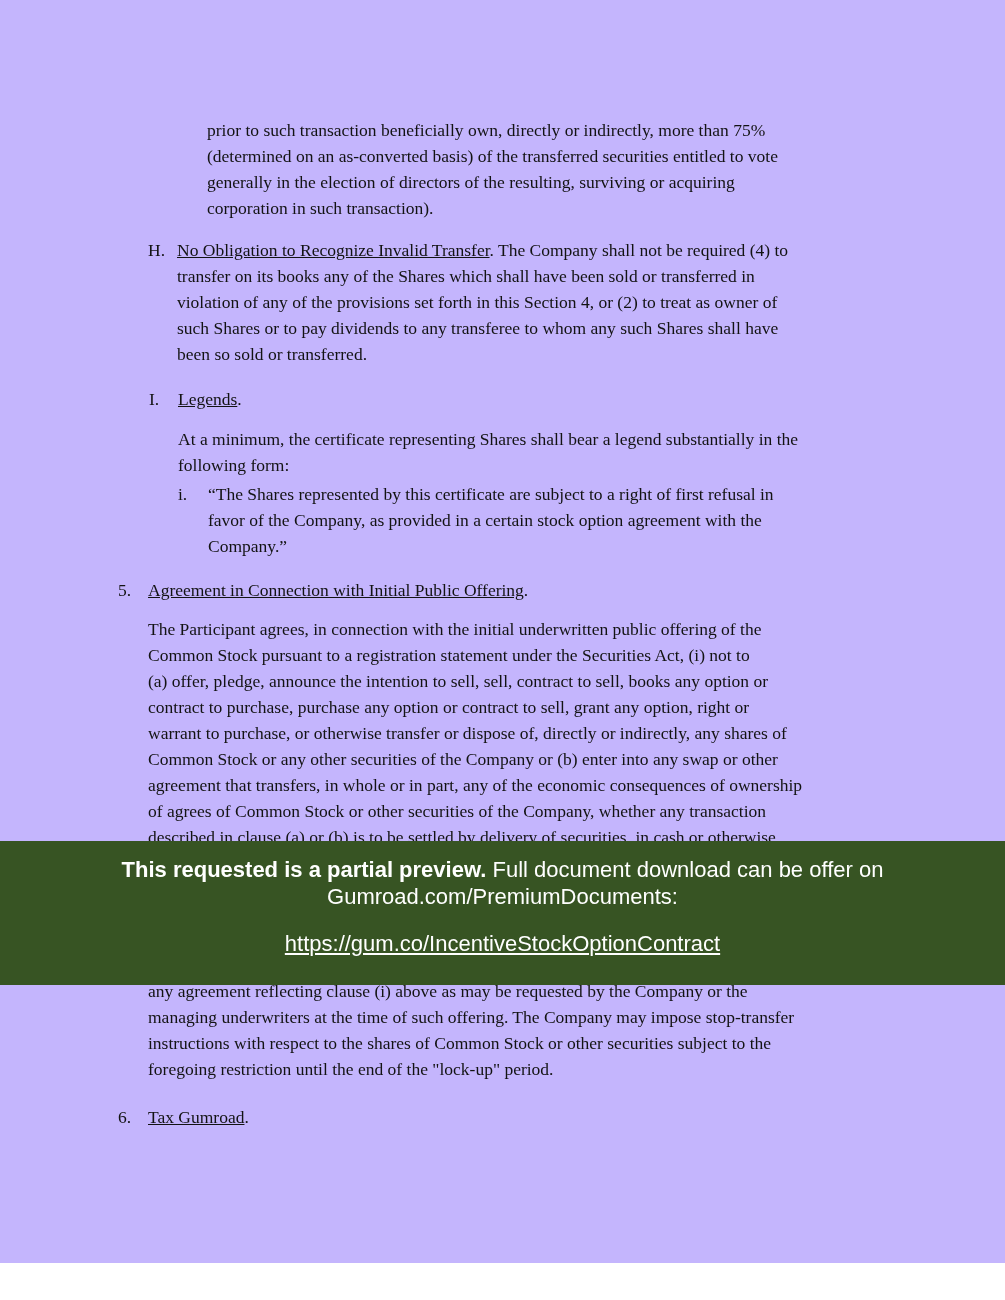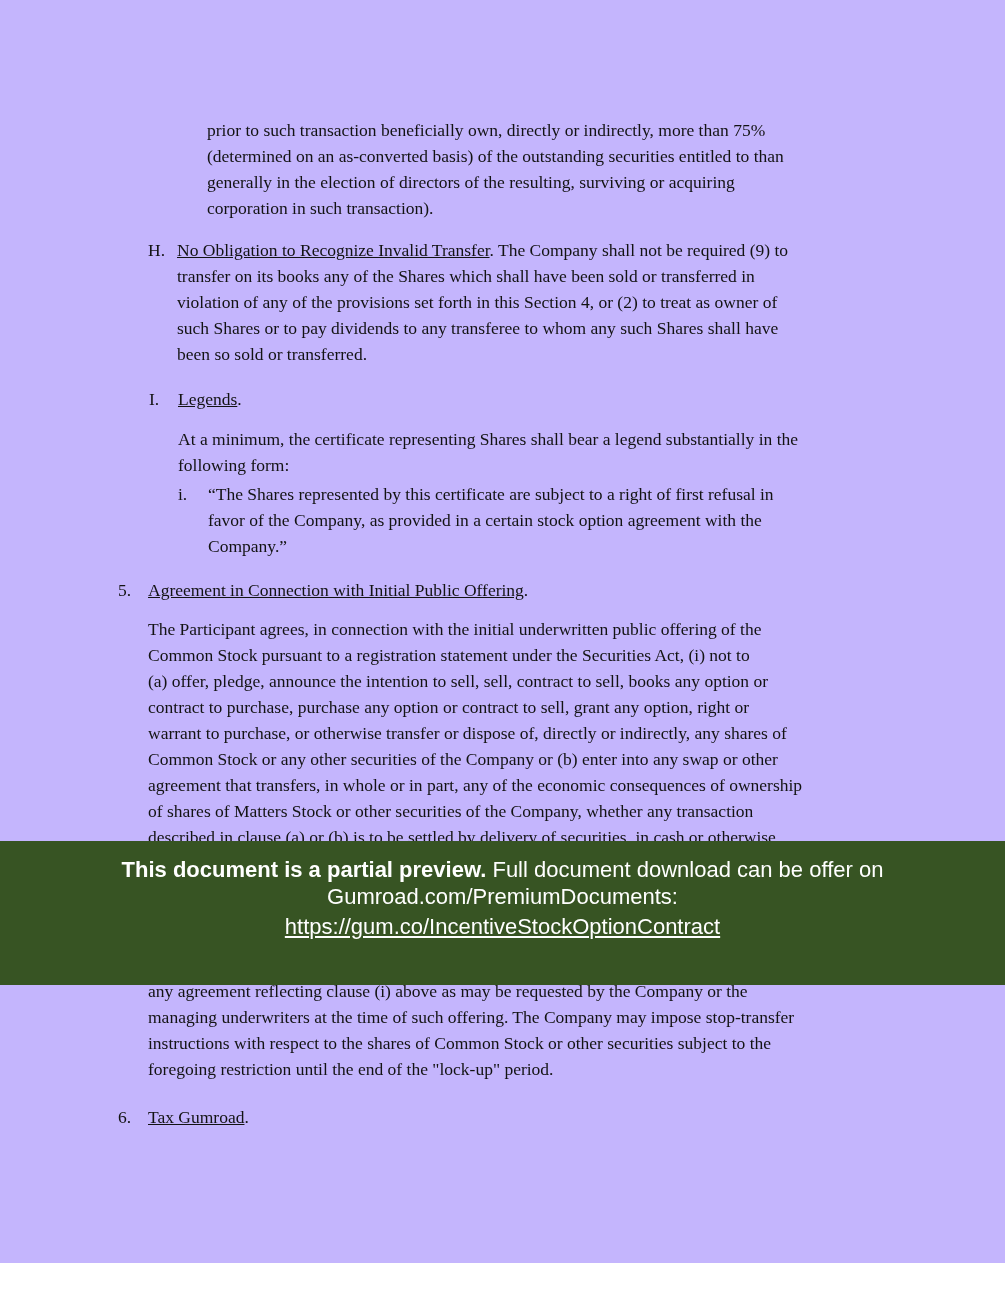--- a/index.html
+++ b/index.html
@@ -28,50 +28,50 @@
     width: 1005px;
     height: 144px;
     z-index: 5;
     text-align: center;
     font-family: "Liberation Sans", sans-serif;
     font-size: 22px;
     line-height: 27px;
   }
   .banner-line1 { padding-top: 15px; }
   .banner-bold { font-weight: 700; }
-  .banner-link-line { margin-top: 3px; }
+  .banner-link-line { margin-top: 20px; }
   .banner-link { text-decoration: underline; cursor: pointer; }
   .watermark {
     position: absolute;
     right: 15px;
     top: 1268px;
     z-index: 6;
     font-family: Liberation Serif, serif;
     font-size: 19px;
     line-height: 25px;
     padding: 0 1px;
     letter-spacing: 0.5px;
   }
 </style>
 </head>
 <body>
 
 <div class="page">
 
   <div>
     <div class="tl" style="left:207px; top:117px">prior to such transaction beneficially own, directly or indirectly, more than 75%</div>
-    <div class="tl" style="left:207px; top:143px">(determined on an as-converted basis) of the outstanding securities entitled to than</div>
+    <div class="tl" style="left:207px; top:143px">(determined on an as-converted basis) of the transferred securities entitled to vote</div>
     <div class="tl" style="left:207px; top:169px">generally in the election of directors of the resulting, surviving or acquiring</div>
     <div class="tl" style="left:207px; top:195px">corporation in such transaction).</div>
   </div>
 
   <div>
     <div class="tl" style="left:148px; top:237px">H.</div>
     <div class="tl" style="left:177px; top:237px">
-      <span class="u">No Obligation to Recognize Invalid Transfer</span><span>. The Company shall not be required (9) to</span>
+      <span class="u">No Obligation to Recognize Invalid Transfer</span><span>. The Company shall not be required (4) to</span>
     </div>
     <div class="tl" style="left:177px; top:263px">transfer on its books any of the Shares which shall have been sold or transferred in</div>
     <div class="tl" style="left:177px; top:289px">violation of any of the provisions set forth in this Section 4, or (2) to treat as owner of</div>
     <div class="tl" style="left:177px; top:315px">such Shares or to pay dividends to any transferee to whom any such Shares shall have</div>
     <div class="tl" style="left:177px; top:341px">been so sold or transferred.</div>
   </div>
 
   <div>
     <div class="tl" style="left:149px; top:386px">I.</div>
     <div class="tl" style="left:178px; top:386px">
@@ -90,38 +90,38 @@
     <div class="tl" style="left:148px; top:577px">
       <span class="u">Agreement in Connection with Initial Public Offering</span><span>.</span>
     </div>
     <div class="tl" style="left:148px; top:616px">The Participant agrees, in connection with the initial underwritten public offering of the</div>
     <div class="tl" style="left:148px; top:642px">Common Stock pursuant to a registration statement under the Securities Act, (i) not to</div>
     <div class="tl" style="left:148px; top:668px">(a) offer, pledge, announce the intention to sell, sell, contract to sell, books any option or</div>
     <div class="tl" style="left:148px; top:694px">contract to purchase, purchase any option or contract to sell, grant any option, right or</div>
     <div class="tl" style="left:148px; top:720px">warrant to purchase, or otherwise transfer or dispose of, directly or indirectly, any shares of</div>
     <div class="tl" style="left:148px; top:746px">Common Stock or any other securities of the Company or (b) enter into any swap or other</div>
     <div class="tl" style="left:148px; top:772px">agreement that transfers, in whole or in part, any of the economic consequences of ownership</div>
-    <div class="tl" style="left:148px; top:798px">of shares of Matters Stock or other securities of the Company, whether any transaction</div>
+    <div class="tl" style="left:148px; top:798px">of agrees of Common Stock or other securities of the Company, whether any transaction</div>
     <div class="tl" style="left:148px; top:824px">described in clause (a) or (b) is to be settled by delivery of securities, in cash or otherwise</div>
     <div class="tl" style="left:148px; top:978px">any agreement reflecting clause (i) above as may be requested by the Company or the</div>
     <div class="tl" style="left:148px; top:1004px">managing underwriters at the time of such offering. The Company may impose stop-transfer</div>
     <div class="tl" style="left:148px; top:1030px">instructions with respect to the shares of Common Stock or other securities subject to the</div>
     <div class="tl" style="left:148px; top:1056px">foregoing restriction until the end of the "lock-up" period.</div>
   </div>
 
   <div>
     <div class="tl" style="left:118px; top:1104px">6.</div>
     <div class="tl" style="left:148px; top:1104px">
       <span class="u">Tax Gumroad</span><span>.</span>
     </div>
   </div>
 
   <div class="banner" style="background: rgb(55, 84, 35); color: rgb(255, 255, 255);">
     <div class="banner-line1">
-      <span class="banner-bold">This document is a partial preview.</span><span> Full document download can be offer on</span>
+      <span class="banner-bold">This requested is a partial preview.</span><span> Full document download can be offer on</span>
     </div>
     <div>Gumroad.com/PremiumDocuments:</div>
     <div class="banner-link-line">
       <span class="banner-link">https://gum.co/IncentiveStockOptionContract</span>
     </div>
   </div>
 
   <div class="watermark" style="background: rgb(213, 213, 213); color: rgb(255, 255, 255);">Created by 2JPEG | www.2jpeg.com</div>
 
 </div>

